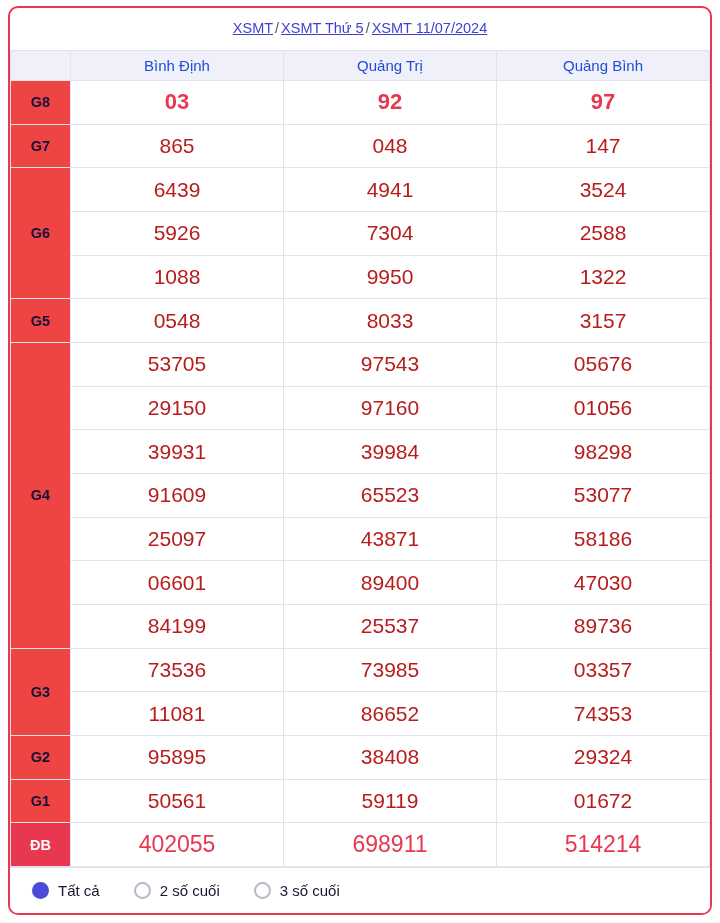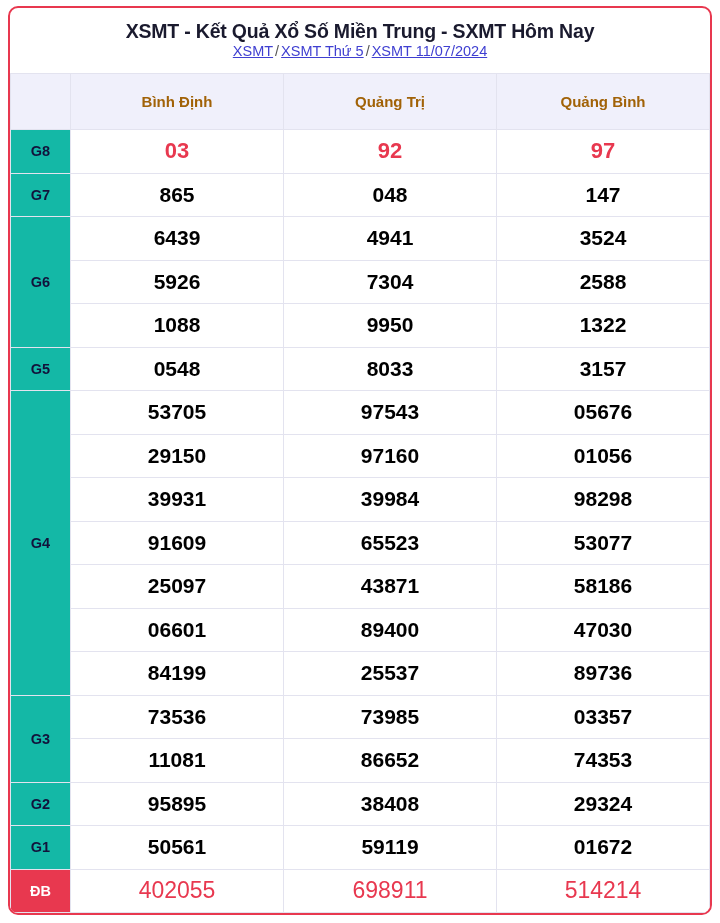--- a/index.html
+++ b/index.html
@@ -58,36 +58,36 @@
     flex: 1 1 auto;
   }
   table.results th, table.results td {
     border: 1px solid #e3e3ef;
     text-align: center;
     vertical-align: middle;
   }
   table.results thead th {
     background: #f0f0fb;
     font-size: 15px;
-    font-weight: bold;
-    color: #a16207;
-    height: 56px;
+    font-weight: normal;
+    color: #1d4ed8;
+    height: 30px;
   }
   col.label-col { width: 60px; }
   .prize-label {
-    background: #14b8a6;
+    background: #ef4444;
     font-size: 14.5px;
     font-weight: bold;
     color: #12123b;
   }
   .num {
     font-size: 21px;
-    color: #000000;
+    color: #b91c1c;
     height: 40px;
-    font-weight: 700;
+    font-weight: 400;
   }
   .num.red {
     color: #e8384f;
     font-weight: bold;
     font-size: 22px;
     border-radius: 10px;
   }
   tr.db td.prize-label {
     background: #e8384f;
     color: #ffffff;
@@ -128,21 +128,20 @@
     background: #4b4bd8;
   }
 </style>
 </head>
 <body>
 
 <div class="page">
   <div class="card">
 
     <div class="header">
-      <h1>XSMT - Kết Quả Xổ Số Miền Trung - SXMT Hôm Nay</h1>
       <div class="breadcrumb">
         <a>XSMT</a><span class="sep">/</span><a>XSMT Thứ 5</a><span class="sep">/</span><a>XSMT 11/07/2024</a>
       </div>
     </div>
 
     <table class="results">
       <colgroup>
         <col class="label-col">
         <col>
           <col>
@@ -252,15 +251,29 @@
           </tr>
           <tr class="db">
             <td class="prize-label" rowspan="1">ĐB</td>
             <td class="num">402055</td>
             <td class="num">698911</td>
             <td class="num">514214</td>
           </tr>
         </tbody>
     </table>
 
+    <div class="footer">
+        <div class="radio-item">
+          <span class="radio checked"></span>
+          <span>Tất cả</span>
+        </div>
+        <div class="radio-item">
+          <span class="radio"></span>
+          <span>2 số cuối</span>
+        </div>
+        <div class="radio-item">
+          <span class="radio"></span>
+          <span>3 số cuối</span>
+        </div>
+      </div>
 
   </div>
 </div>
 
 </body></html>

